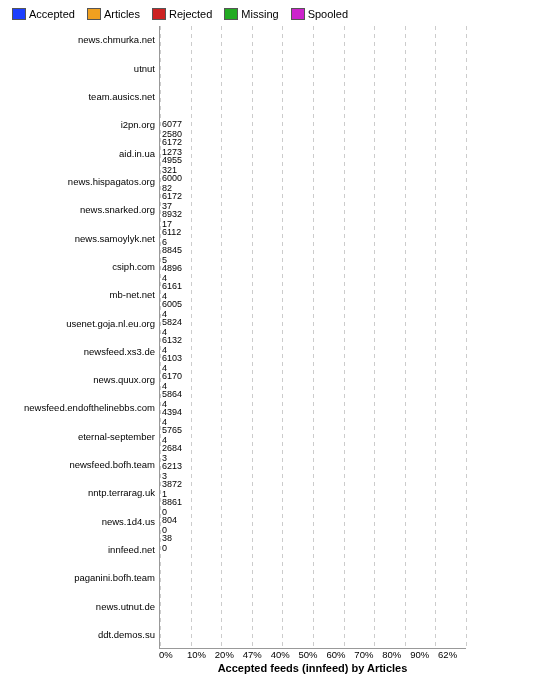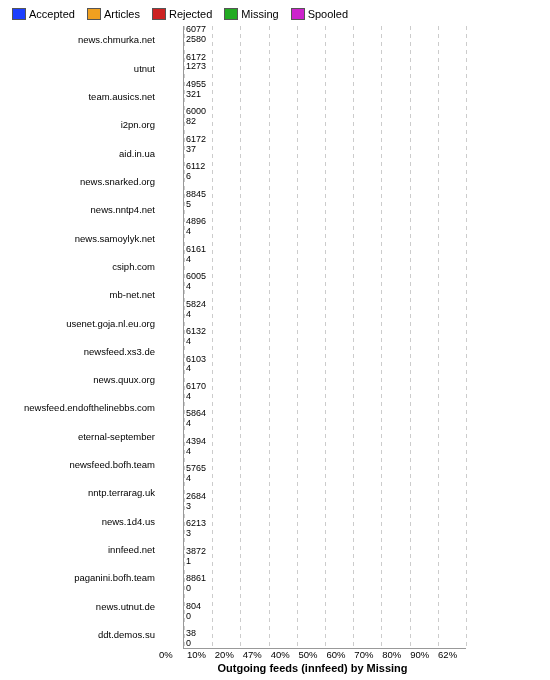--- a/index.html
+++ b/index.html
@@ -57,24 +57,23 @@
       height: 18px;
       display: flex;
       align-items: center;
       justify-content: flex-end;
     }
     .bars-area {
       flex: 1;
       position: relative;
       display: flex;
       flex-direction: column;
-      justify-content: space-between;
+      justify-content: center;
       border-left: 1px solid #999;
       border-bottom: 1px solid #999;
-      margin-left: 24px;
     }
     .grid-lines {
       position: absolute;
       top: 0; left: 0; right: 0; bottom: 0;
       pointer-events: none;
     }
     .grid-line {
       position: absolute;
       top: 0;
       bottom: 0;
@@ -149,22 +148,22 @@
     </div>
   </div>
 
   <div class="chart-area">
     <div class="y-labels" id="y-labels">
         <div class="y-label">news.chmurka.net</div>
         <div class="y-label">utnut</div>
         <div class="y-label">team.ausics.net</div>
         <div class="y-label">i2pn.org</div>
         <div class="y-label">aid.in.ua</div>
+        <div class="y-label">news.hispagatos.org</div>
         <div class="y-label">news.snarked.org</div>
-        <div class="y-label">news.nntp4.net</div>
         <div class="y-label">news.samoylyk.net</div>
         <div class="y-label">csiph.com</div>
         <div class="y-label">mb-net.net</div>
         <div class="y-label">usenet.goja.nl.eu.org</div>
         <div class="y-label">newsfeed.xs3.de</div>
         <div class="y-label">news.quux.org</div>
         <div class="y-label">newsfeed.endofthelinebbs.com</div>
         <div class="y-label">eternal-september</div>
         <div class="y-label">newsfeed.bofh.team</div>
         <div class="y-label">nntp.terrarag.uk</div>
@@ -218,20 +217,27 @@
         </div>
         <div class="bar-row">
           <div class="bar-segments">
             <div class="seg-accepted" style="width: 68.5778%; height: 13px; display: inline-block;"></div>
             <div class="seg-refused" style="width: 0.411111%; height: 13px; display: inline-block;"></div>
           </div>
           <div class="bar-label">6172<br>37</div>
         </div>
         <div class="bar-row">
           <div class="bar-segments">
+            <div class="seg-accepted" style="width: 99.2444%; height: 13px; display: inline-block;"></div>
+            <div class="seg-refused" style="width: 0.188889%; height: 13px; display: inline-block;"></div>
+          </div>
+          <div class="bar-label">8932<br>17</div>
+        </div>
+        <div class="bar-row">
+          <div class="bar-segments">
             <div class="seg-accepted" style="width: 67.9111%; height: 13px; display: inline-block;"></div>
             <div class="seg-rejected" style="width: 0.0666666%; height: 13px; display: inline-block;"></div>
           </div>
           <div class="bar-label">6112<br>6</div>
         </div>
         <div class="bar-row">
           <div class="bar-segments">
             <div class="seg-accepted" style="width: 98.2778%; height: 13px; display: inline-block;"></div>
             <div class="seg-rejected" style="width: 0.0555555%; height: 13px; display: inline-block;"></div>
           </div>
@@ -356,14 +362,14 @@
       <div class="x-tick">47%</div>
       <div class="x-tick">40%</div>
       <div class="x-tick">50%</div>
       <div class="x-tick">60%</div>
       <div class="x-tick">70%</div>
       <div class="x-tick">80%</div>
       <div class="x-tick">90%</div>
       <div class="x-tick">62%</div>
     </div>
 
-  <div class="x-title">Outgoing feeds (innfeed) by Missing</div>
+  <div class="x-title">Accepted feeds (innfeed) by Articles</div>
 </div>
 
 </body></html>

